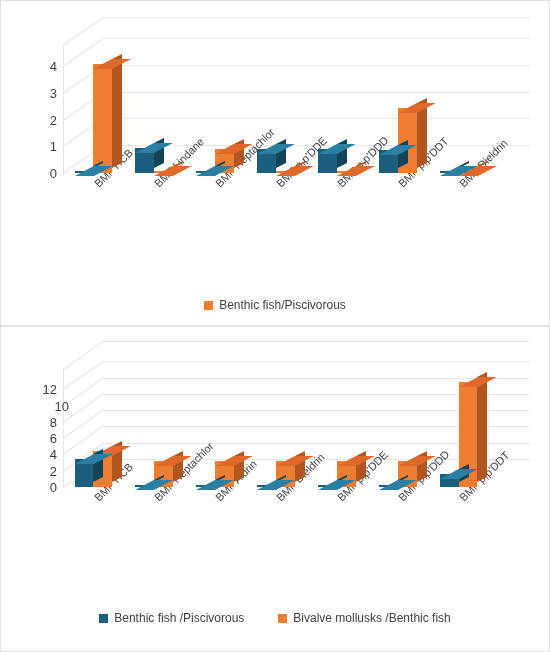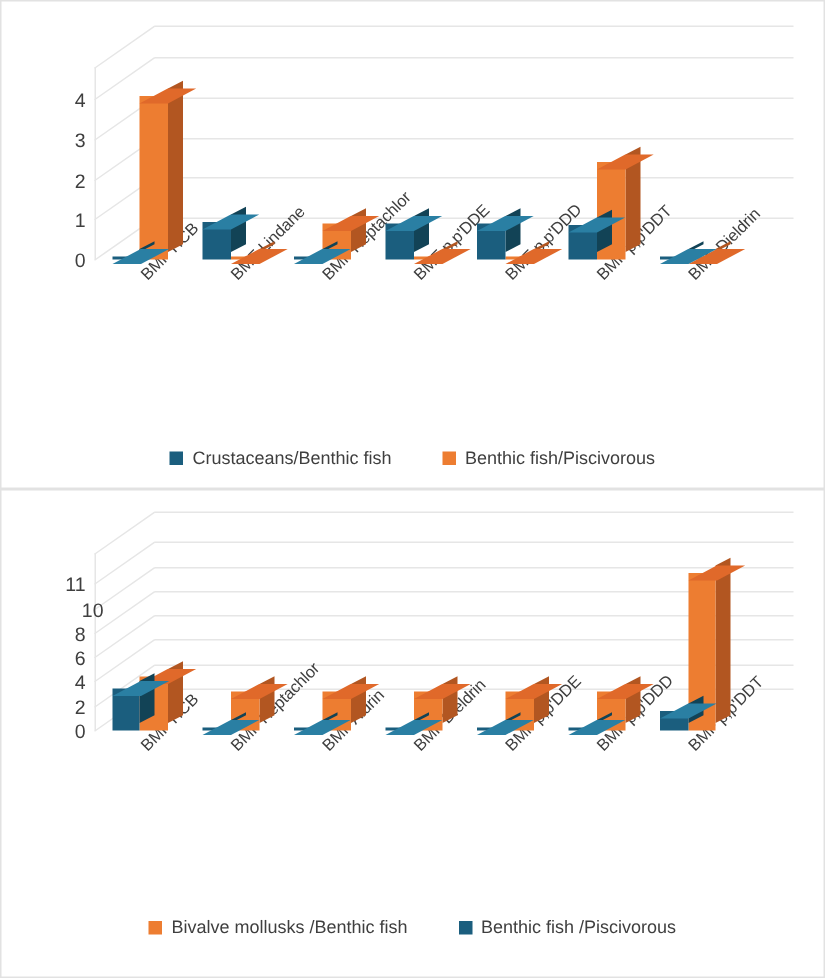--- a/index.html
+++ b/index.html
@@ -177,24 +177,20 @@
         <div class="top"></div>
       </div>
       <div class="bar orange" title="Benthic fish/Piscivorous — BMF Dieldrin: 0" style="left: 457.571px; top: 170px; width: 18.8657px; height: 2px; z-index: 124;">
         <div class="side"></div>
         <div class="face"></div>
         <div class="top"></div>
       </div>
       <div class="xtick" style="left: 455.685px; top: 180px;">BMF Dieldrin</div>
     </div>
   <div class="legend" id="legend-top" style="top:297px;">
-      <div class="legend-item">
-        <span class="swatch blue"></span>
-        <span>Crustaceans/Benthic fish</span>
-      </div>
       <div class="legend-item">
         <span class="swatch orange"></span>
         <span>Benthic fish/Piscivorous</span>
       </div>
     </div>
 </div>
 
 <div class="panel" id="panel-bottom">
   <div class="plot" id="plot-bottom">
       <div class="gridline" style="left: 102px; top: 132px; width: 426px;"></div>
@@ -213,21 +209,21 @@
       <div class="depth-line" style="left: 62px; top: 62.3448px; width: 48.8262px; transform: rotate(-34.992deg);"></div>
       <div class="gridline" style="left: 102px; top: 14px; width: 426px;"></div>
       <div class="depth-line" style="left: 62px; top: 42px; width: 48.8262px; transform: rotate(-34.992deg);"></div>
       <div class="floor-left" style="left: 62px; top: 42px; height: 118px;"></div>
       <div class="ytick" style="left: 16px; width: 40px; top: 154px;">0</div>
       <div class="ytick" style="left: 16px; width: 40px; top: 137.724px;">2</div>
       <div class="ytick" style="left: 16px; width: 40px; top: 121.448px;">4</div>
       <div class="ytick" style="left: 16px; width: 40px; top: 105.172px;">6</div>
       <div class="ytick" style="left: 16px; width: 40px; top: 88.8966px;">8</div>
       <div class="ytick" style="left: 28px; width: 40px; top: 72.6207px;">10</div>
-      <div class="ytick" style="left: 16px; width: 40px; top: 56.3448px;">11</div>
+      <div class="ytick" style="left: 16px; width: 40px; top: 56.3448px;">12</div>
       <div class="bar blue" title="Benthic fish /Piscivorous — BMF  HCB: 3.4" style="left: 73.5629px; top: 132.331px; width: 18.8657px; height: 27.669px; z-index: 101;">
         <div class="side"></div>
         <div class="face"></div>
         <div class="top"></div>
       </div>
       <div class="bar orange" title="Bivalve mollusks /Benthic fish — BMF  HCB: 4.4" style="left: 92.4286px; top: 124.193px; width: 18.8657px; height: 35.8069px; z-index: 100;">
         <div class="side"></div>
         <div class="face"></div>
         <div class="top"></div>
       </div>
@@ -294,21 +290,21 @@
       </div>
       <div class="bar orange" title="Bivalve mollusks /Benthic fish — BMF p,p'DDT: 12.9" style="left: 457.571px; top: 55.0207px; width: 18.8657px; height: 104.979px; z-index: 124;">
         <div class="side"></div>
         <div class="face"></div>
         <div class="top"></div>
       </div>
       <div class="xtick" style="left: 455.685px; top: 168px;">BMF p,p'DDT</div>
     </div>
   <div class="legend" id="legend-bottom" style="top:284px;">
       <div class="legend-item">
+        <span class="swatch blue"></span>
+        <span>Benthic fish /Piscivorous</span>
+      </div>
+      <div class="legend-item">
         <span class="swatch orange"></span>
         <span>Bivalve mollusks /Benthic fish</span>
       </div>
-      <div class="legend-item">
-        <span class="swatch blue"></span>
-        <span>Benthic fish /Piscivorous</span>
-      </div>
     </div>
 </div>
 
 </body></html>

